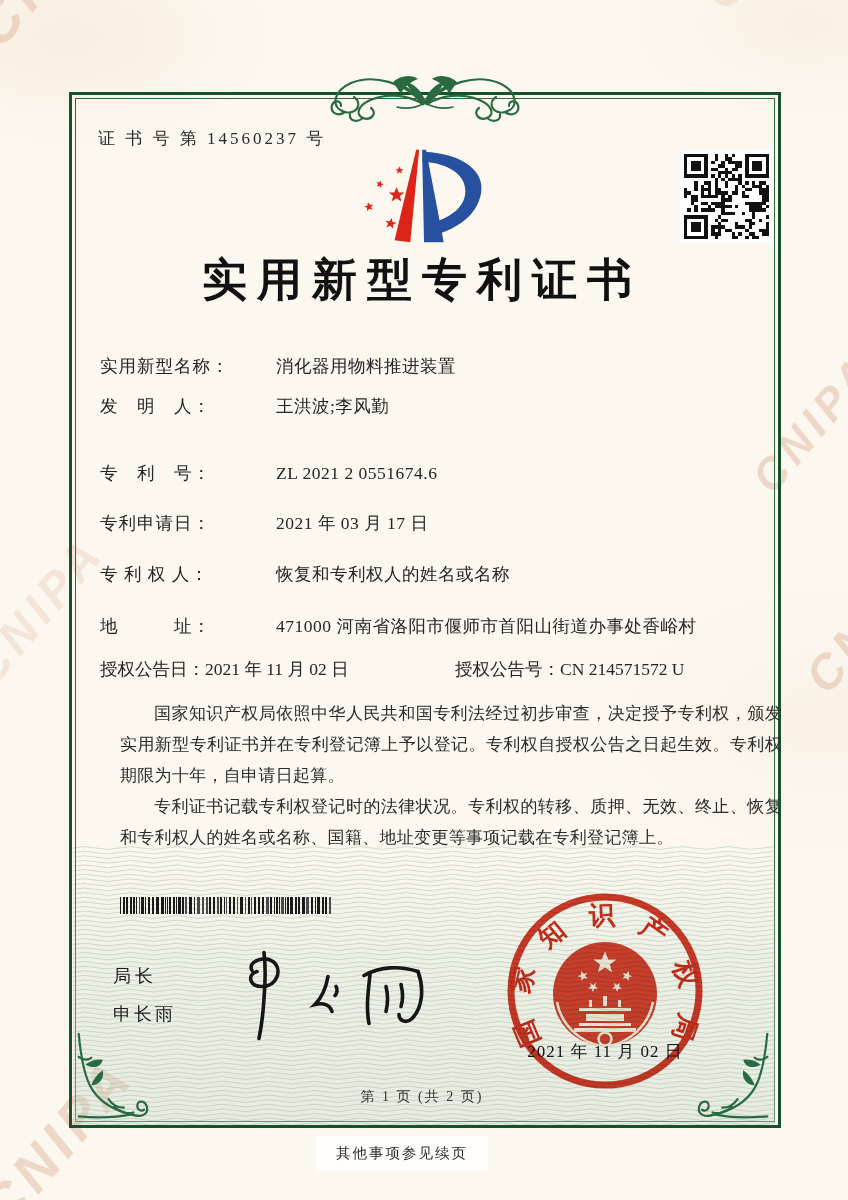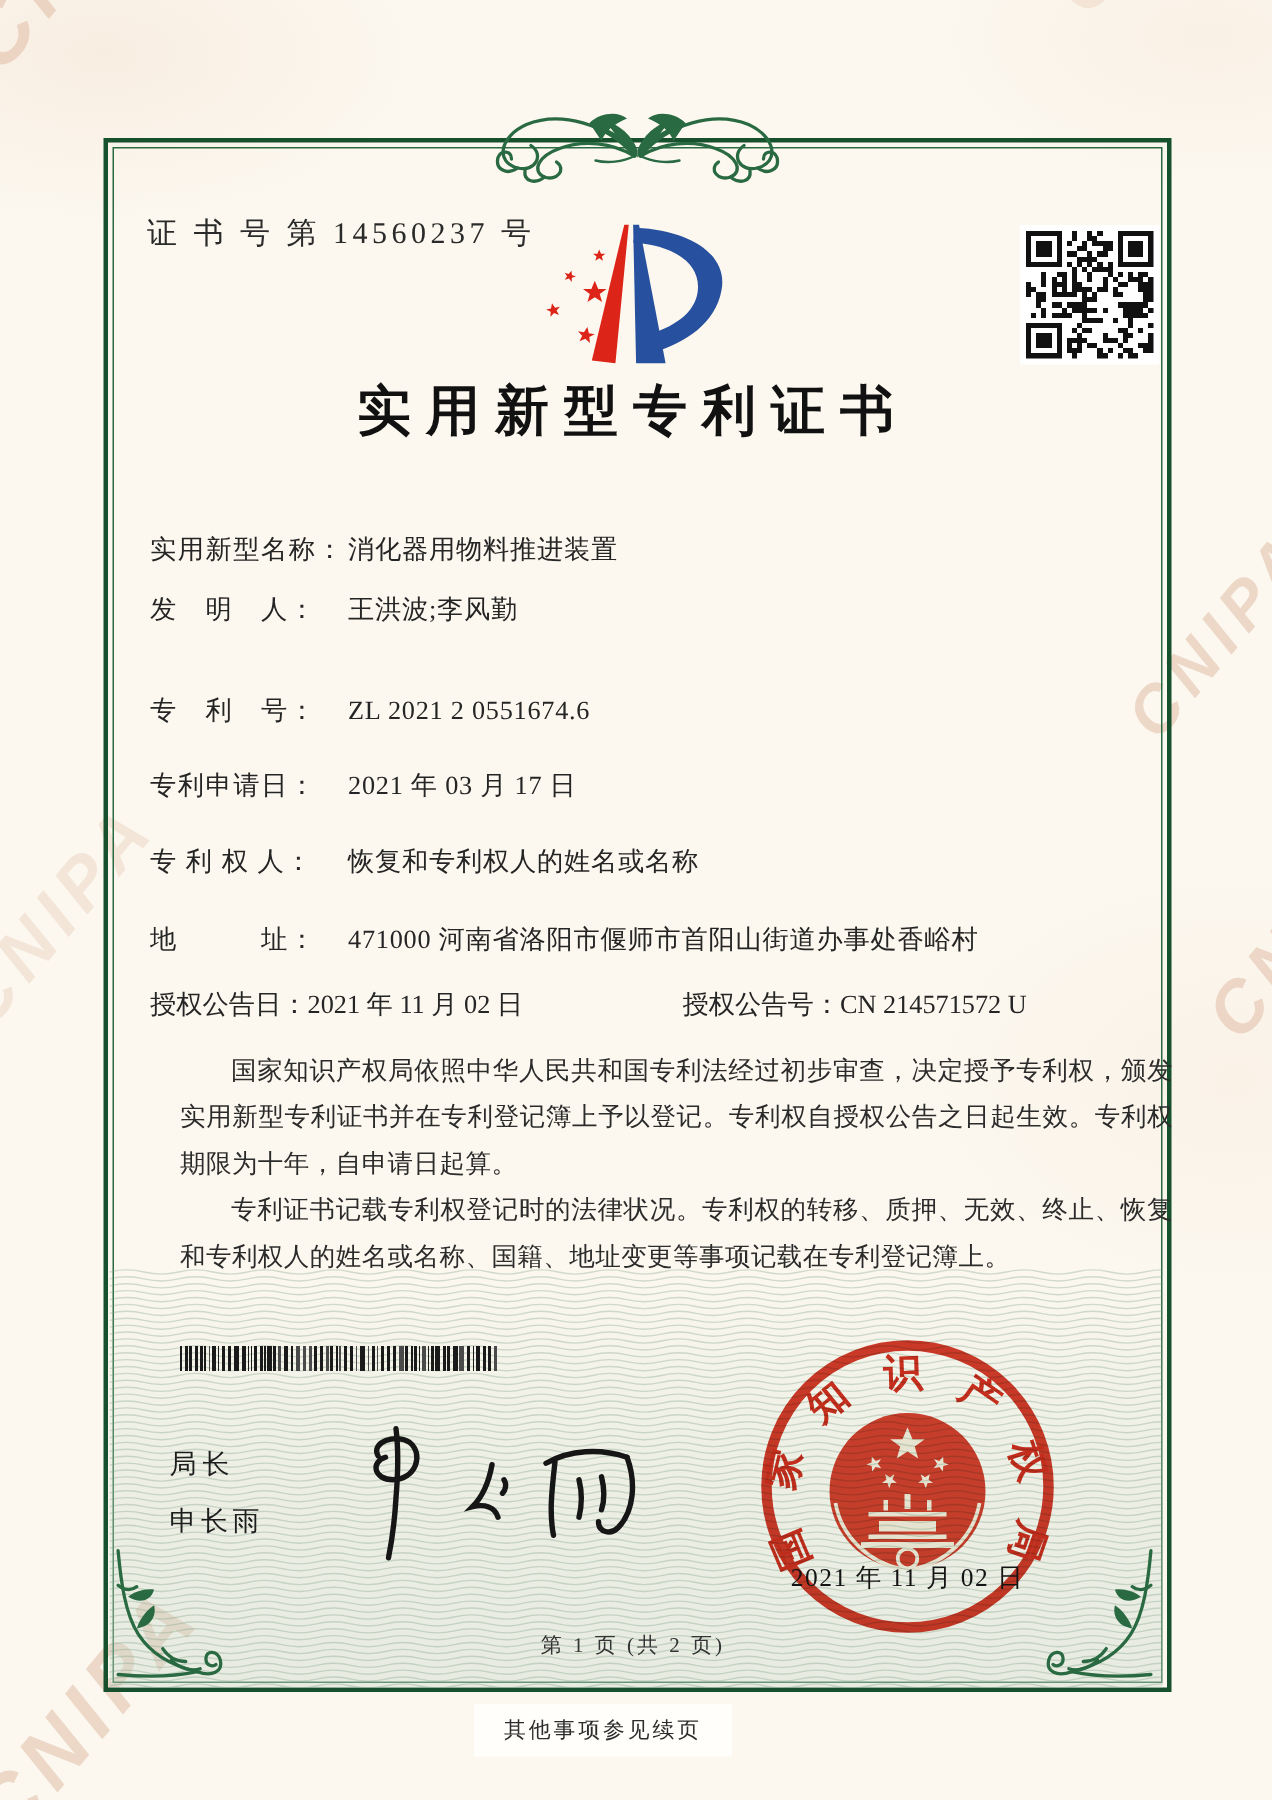--- a/index.html
+++ b/index.html
@@ -19,28 +19,28 @@
   }
   .border-outer{
     position:absolute; left:69px; top:92px; width:706px; height:1030px;
     border:3.5px solid #17502c; z-index:2;
   }
   .border-inner{
     position:absolute; left:3px; top:3px; right:3px; bottom:3px;
     border:1px solid #2a6a42;
   }
   .abs{position:absolute; z-index:5;}
-  .cert-no{left:98px; top:142px; font-size:20px; letter-spacing:3px; color:#2a2a2a;}
+  .cert-no{left:98px; top:127px; font-size:17px; letter-spacing:3px; color:#2a2a2a;}
   .title{
     left:69px; top:250px; width:706px; text-align:center;
-    font-size:36px; font-weight:bold; letter-spacing:10px; color:#111;
+    font-size:45px; font-weight:bold; letter-spacing:10px; color:#111;
   }
   .row{left:100px; font-size:17.5px; color:#252525; white-space:nowrap;}
   .row .lbl{display:inline-block; width:132px; letter-spacing:1px;}
-  .row .val{letter-spacing:0.5px;}
+  .row .val{letter-spacing:0.5px;margin-left:44px;}
   .grant-right{position:absolute; left:355px; top:0;}
   .body-text{
     left:97px; top:698px; width:662px; font-size:17px; line-height:31px;
     text-align:justify; color:#2b2b2b; letter-spacing:0.3px;margin-left:23px;
   }
   .body-text p{margin:0; text-indent:2em;}
   .waves-wrap{
     left:73px; top:845px; width:702px; height:280px; z-index:3;
     background:linear-gradient(180deg, rgba(206,221,207,0) 0%, rgba(204,219,206,0.28) 40%, rgba(199,215,202,0.40) 100%);
   }

